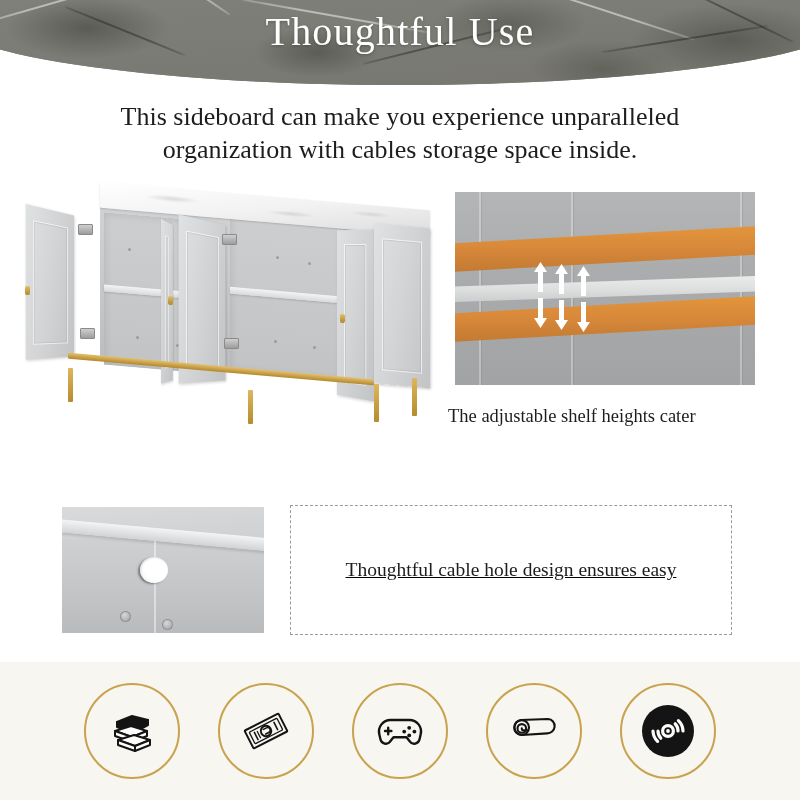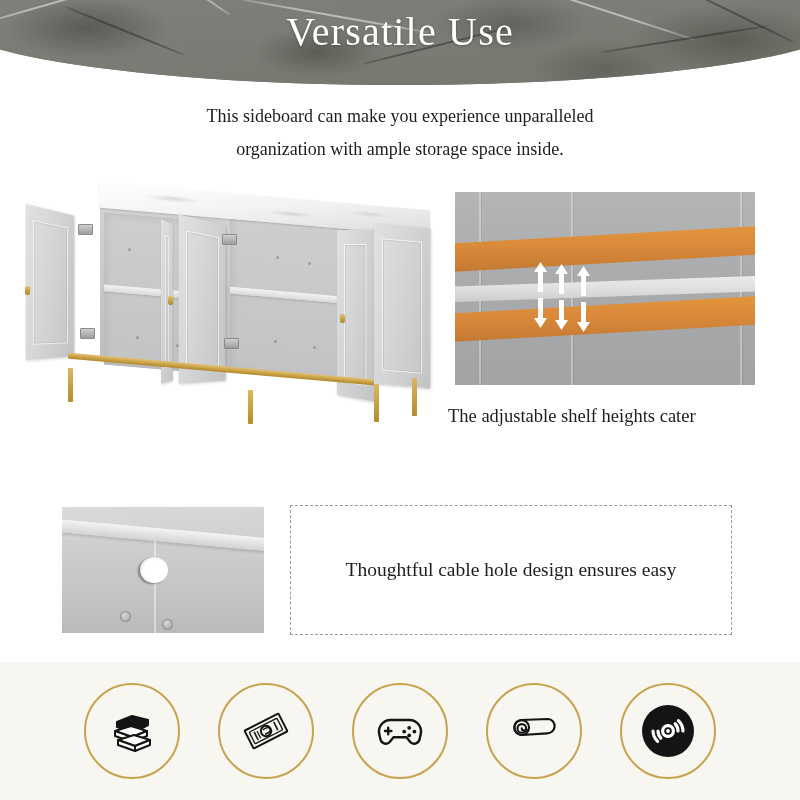--- a/index.html
+++ b/index.html
@@ -64,21 +64,21 @@
     z-index: 6;
   }
 
   .subtitle {
     position: absolute;
     left: 80px;
     right: 80px;
     top: 100px;
     text-align: center;
     color: #1d1d1d;
-    font-size: 18px;
+    font-size: 26px;
     line-height: 33px;
   }
 
   
   .board-photo {
     position: absolute;
     left: 8px;
     top: 188px;
     width: 438px;
     height: 265px;
@@ -270,20 +270,21 @@
   .cable-box {
     position: absolute;
     left: 290px;
     top: 505px;
     width: 440px;
     height: 128px;
     border: 1px dashed #9b9b9b;
     display: flex;
     align-items: center;
     justify-content: center;
+    text-decoration: underline;
   }
   .cable-box-text {
     text-align: center;
     color: #1d1d1d;
     font-size: 19.5px;
     line-height: 30px;
   }
 
   
   .footer {
@@ -321,25 +322,25 @@
     <div class="marble-vein" style="left:40px;top:120px;width:160px;height:2px;transform:rotate(-16deg);"></div>
     <div class="marble-vein dark" style="left:120px;top:150px;width:130px;height:2px;transform:rotate(22deg);"></div>
     <div class="marble-vein" style="left:300px;top:135px;width:190px;height:2px;transform:rotate(10deg);"></div>
     <div class="marble-vein dark" style="left:420px;top:165px;width:150px;height:2px;transform:rotate(-14deg);"></div>
     <div class="marble-vein" style="left:560px;top:128px;width:200px;height:2px;transform:rotate(18deg);"></div>
     <div class="marble-vein dark" style="left:660px;top:158px;width:170px;height:2px;transform:rotate(-9deg);"></div>
     <div class="marble-vein" style="left:180px;top:100px;width:120px;height:1.5px;transform:rotate(34deg);"></div>
     <div class="marble-vein dark" style="left:740px;top:135px;width:120px;height:2px;transform:rotate(26deg);"></div>
   </div>
 
-  <div class="hdr-title">Versatile Use</div>
+  <div class="hdr-title">Thoughtful Use</div>
 
   <div class="subtitle">
     <div>This sideboard can make you experience unparalleled</div>
-    <div>organization with ample storage space inside.</div>
+    <div>organization with cables storage space inside.</div>
   </div>
 
   <div class="board-photo">
 
     <div class="bp-carcass"></div>
 
     <div class="bp-inner" style="left:96px;top:28px;width:80px;height:152px;"></div>
     <div class="bp-shelf" style="left:96px;top:100px;width:82px;"></div>
 
     <div class="bp-inner" style="left:222px;top:30px;width:118px;height:158px;"></div>

